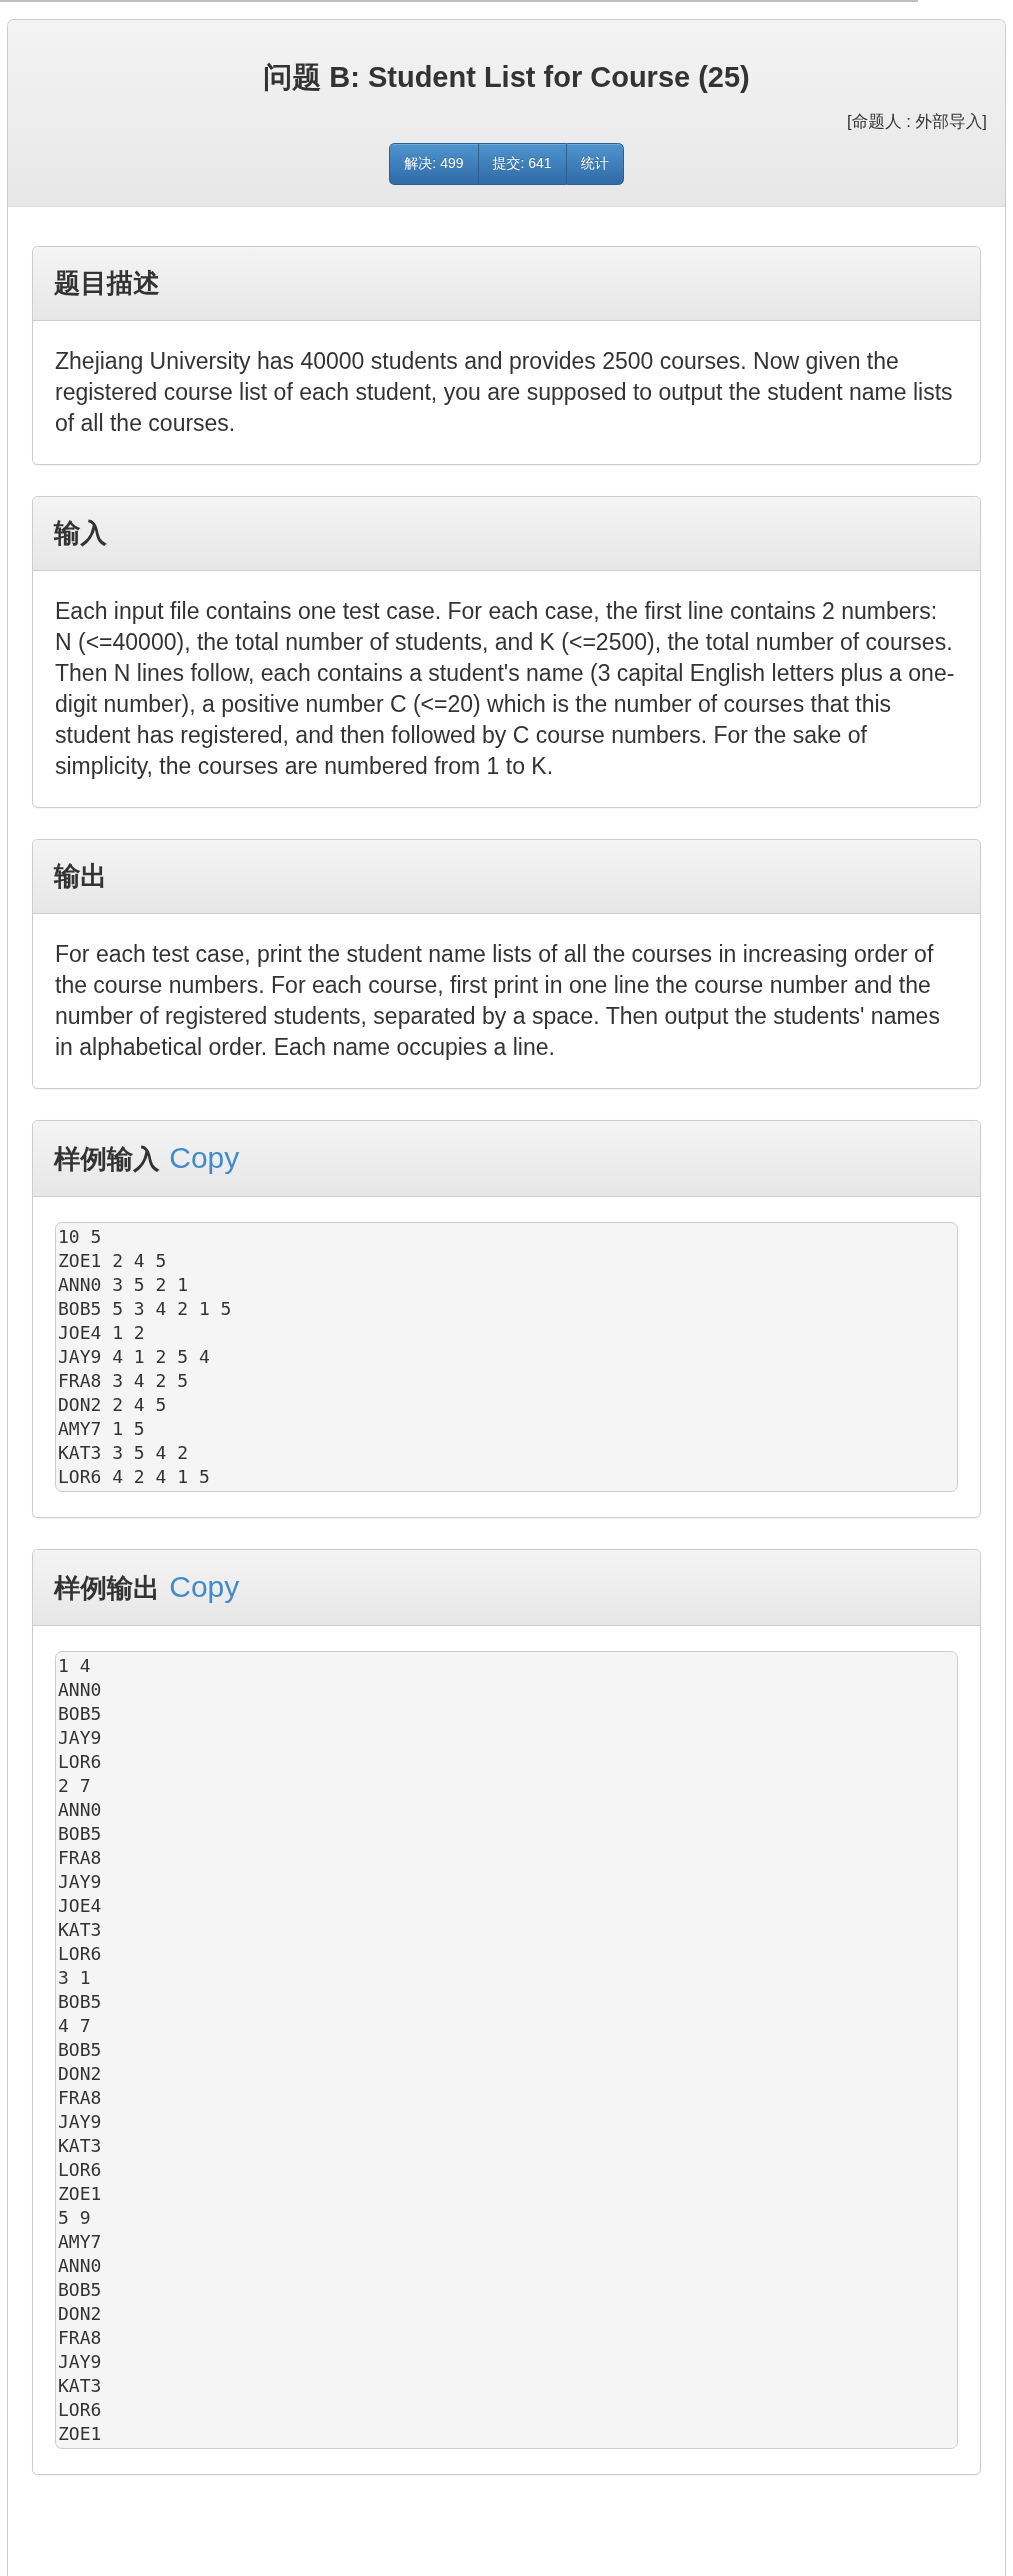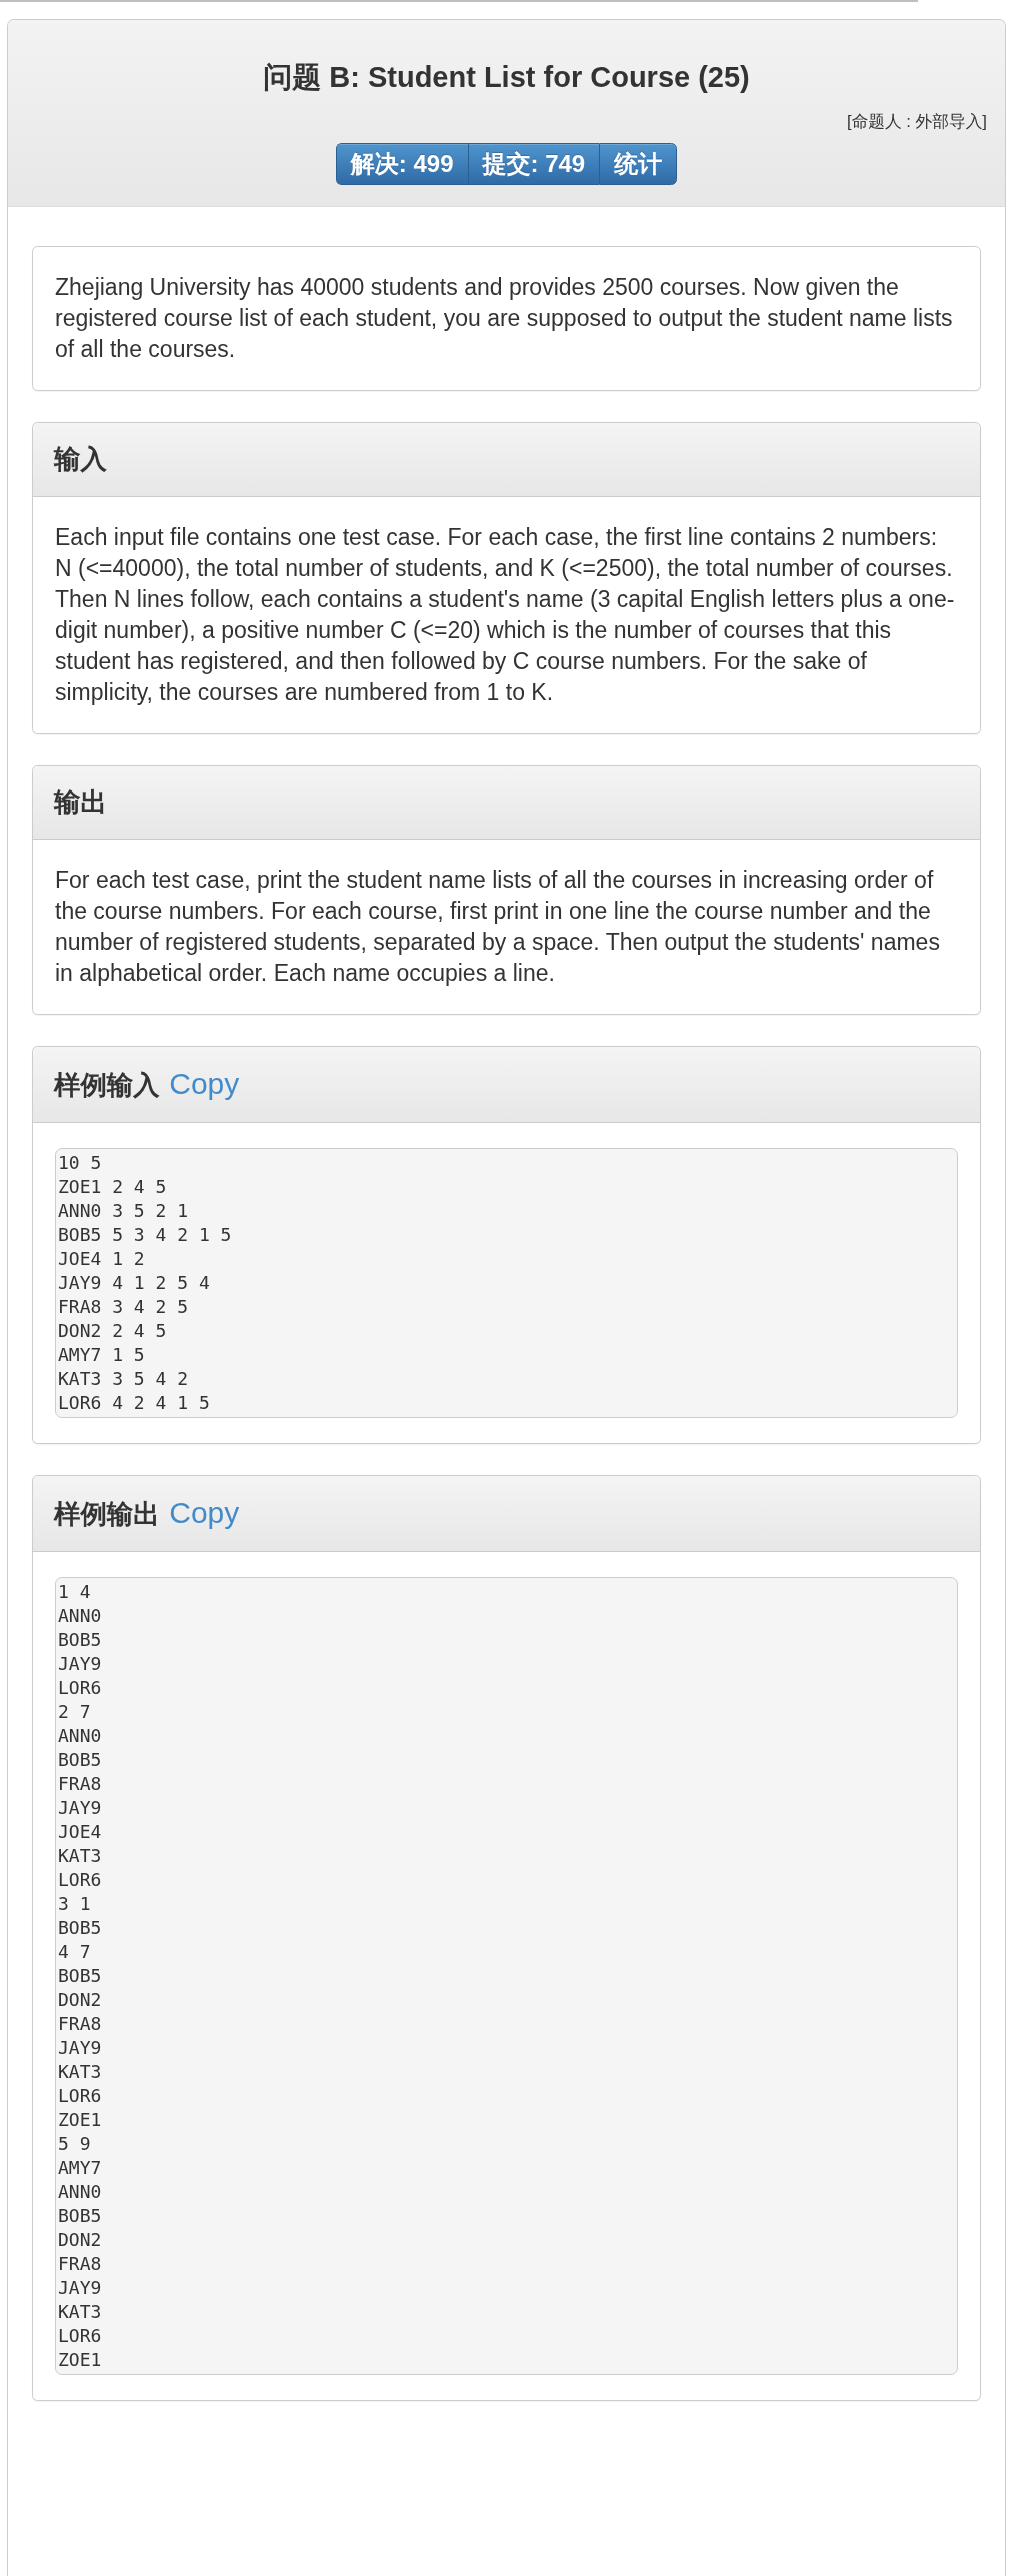--- a/index.html
+++ b/index.html
@@ -59,29 +59,28 @@
   .btn-group-row {
     margin-top:11px;
     display:flex;
     justify-content:center;
   }
   .btn-group { display:flex; }
   .oj-btn {
     height:42px;
     padding:0 14px;
     display:flex; align-items:center; justify-content:center;
-    font-size:24px;
+    font-size:14px;
     color:#ffffff;
     background:linear-gradient(#4f94ce,#2f6ba6);
     border:0.7px solid #2a5f8f;
     border-right:none;
     box-shadow:inset 0 0.7px 0 rgba(255,255,255,.25);
     cursor:pointer;
     text-shadow:0 -0.7px 0 rgba(0,0,0,.2);
-    font-weight:bold;
   }
   .oj-btn:first-child { border-radius:5.6px 0 0 5.6px; }
   .oj-btn:last-child  { border-radius:0 5.6px 5.6px 0; border-right:0.7px solid #2a5f8f; }
   .oj-btn + .oj-btn { border-left:1.4px solid #2a5f8f; }
   
   .sections { padding:39px 24px 0 24px; }
   .panel {
     border:0.7px solid #cccccc;
     border-radius:5.6px;
     margin-bottom:31px;
@@ -131,29 +130,30 @@
 <div class="top-strip"></div>
 
 <div class="page-container">
 
   <div class="problem-header">
     <div class="problem-title">问题 B: Student List for Course (25)</div>
     <div class="author-note">[命题人 : 外部导入]</div>
     <div class="btn-group-row">
       <div class="btn-group">
         <div class="oj-btn">解决: 499</div>
-        <div class="oj-btn">提交: 749</div>
+        <div class="oj-btn">提交: 641</div>
         <div class="oj-btn">统计</div>
       </div>
     </div>
   </div>
 
   <div class="sections">
 
     <div class="panel">
+      <div class="panel-heading">题目描述</div>
       <div class="panel-body">Zhejiang University has 40000 students and provides 2500 courses. Now given the registered course list of each student, you are supposed to output the student name lists of all the courses.</div>
     </div>
 
     <div class="panel">
       <div class="panel-heading">输入</div>
       <div class="panel-body">Each input file contains one test case. For each case, the first line contains 2 numbers: N (&lt;=40000), the total number of students, and K (&lt;=2500), the total number of courses. Then N lines follow, each contains a student's name (3 capital English letters plus a one-digit number), a positive number C (&lt;=20) which is the number of courses that this student has registered, and then followed by C course numbers. For the sake of simplicity, the courses are numbered from 1 to K.</div>
     </div>
 
     <div class="panel">
       <div class="panel-heading">输出</div>

